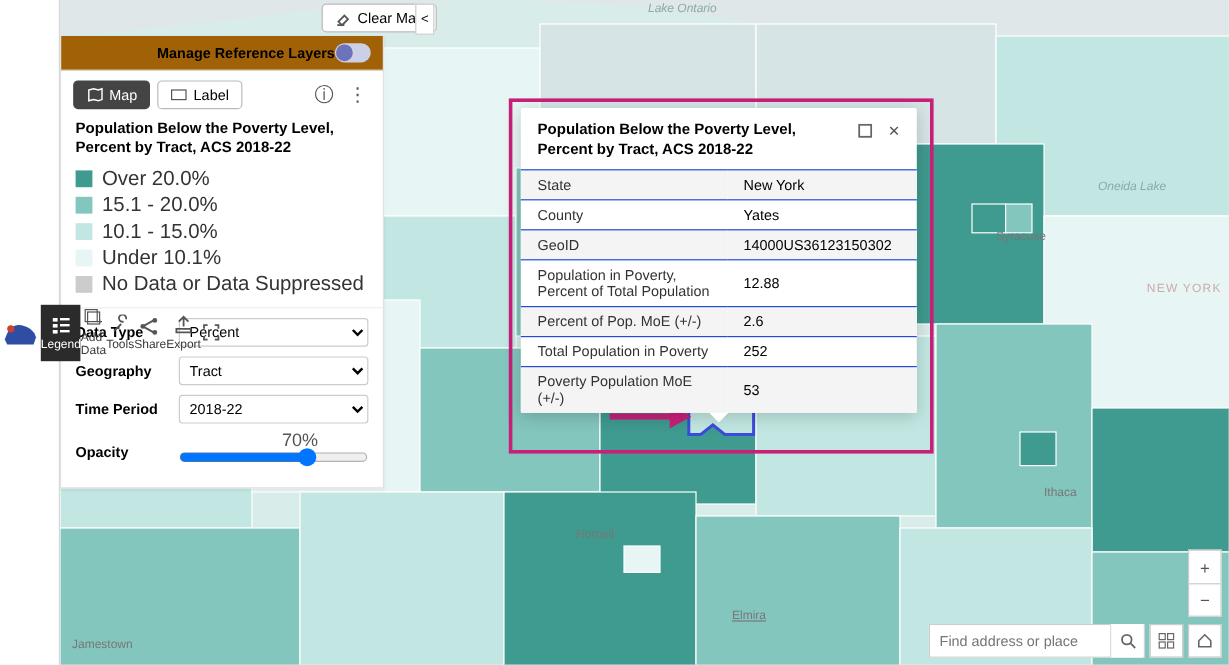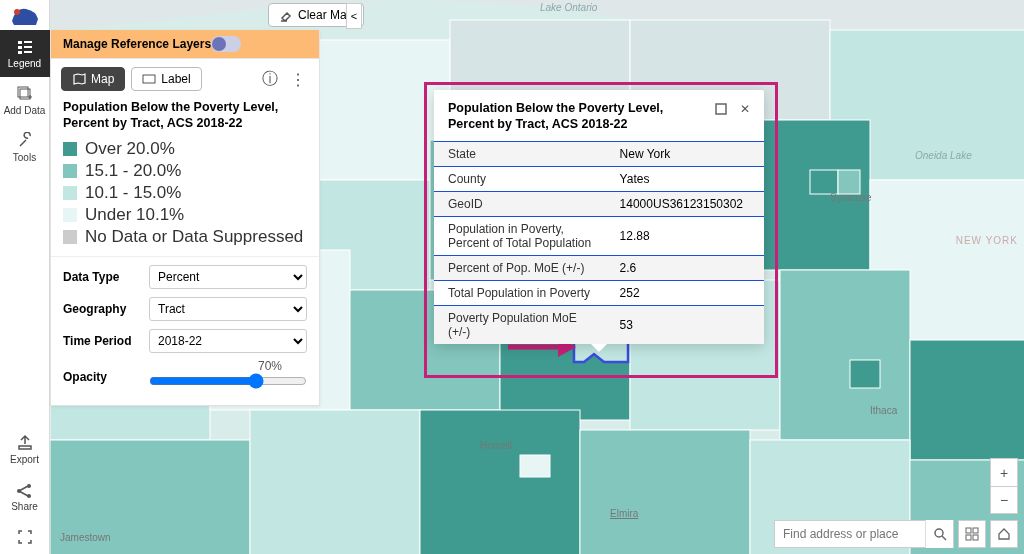--- a/index.html
+++ b/index.html
@@ -1,26 +1,26 @@
 <!DOCTYPE html>
 <html><head>
 <meta charset="utf-8">
 <style>
   * { box-sizing: border-box; margin: 0; padding: 0; font-family: -apple-system, BlinkMacSystemFont, "Segoe UI", Arial, sans-serif; }
   body { width: 1024px; height: 554px; overflow: hidden; position: relative; background: #eef2f3; }
   
-  .sidenav { position: absolute; left: 0; top: 0; width: 50px; height: 100%; background: #fff; border-right: 1px solid #d8d8d8; display: flex; flex-direction: column; align-items: center; z-index: 30; }
+  .sidenav { position: absolute; left: 0; top: 0; width: 50px; height: 100%; background: #fff; border-right: 1px solid #d8d8d8; display: flex; flex-direction: row; align-items: center; z-index: 30; }
   .logo { width: 38px; height: 28px; margin: 2px 0 0 0; display:flex; align-items:center; justify-content:center; }
   .nav-item { width: 50px; display: flex; flex-direction: column; align-items: center; padding: 8px 0; cursor: pointer; font-size: 10px; color: #3a3a3a; gap: 2px; }
   .nav-item.active { background: #2b2b2b; color: #fff; }
   .nav-item svg { width: 18px; height: 18px; }
   .nav-bottom { margin-top: auto; }
   
   .panel { position: absolute; left: 50px; top: 30px; width: 270px; background: #fff; z-index: 25; box-shadow: 0 1px 3px rgba(0,0,0,0.08); border:1px solid #e2e2e2; border-top:none;}
-  .panel-header { display: flex; align-items: center; justify-content: flex-start; padding: 6px 10px 6px 12px; border-bottom: 1px solid #e6e6e6; background:#fdba74;}
+  .panel-header { display: flex; align-items: center; justify-content: flex-end; padding: 6px 10px 6px 12px; border-bottom: 1px solid #e6e6e6; background:#a16207;}
   .panel-header .title { font-size: 12px; font-weight: 600; }
   .toggle { width: 30px; height: 16px; background: #ccd0e6; border-radius: 10px; position: relative; cursor: pointer; }
   .toggle::after { content: ""; position: absolute; left: 1px; top: 1px; width: 14px; height: 14px; background: #6d73b8; border-radius: 50%; }
   
   .panel-tabs { display: flex; align-items: center; padding: 8px 10px; gap: 6px; }
   .tab { display: flex; align-items: center; gap: 5px; padding: 4px 10px; font-size: 12px; border: 1px solid #bbb; border-radius: 4px; cursor: pointer; background:#fff;}
   .tab.active { background: #444; color: #fff; border-color:#444;}
   .tab svg { width: 14px; height: 14px; }
   .panel-tabs .spacer { flex: 1; }
   .icon-btn { width: 22px; height: 22px; display:flex; align-items:center; justify-content:center; cursor:pointer; color:#555;}
@@ -29,21 +29,21 @@
   .legend-list { padding: 0 12px 8px 12px; }
   .legend-row { display: flex; align-items: center; gap: 8px; font-size: 17px; color: #333; padding: 1px 0; }
   .swatch { width: 14px; height: 14px; }
   
   .controls { border-top: 1px solid #eee; padding: 4px 0 8px 0;}
   .ctrl-row { display: flex; align-items: center; padding: 4px 12px; gap: 8px; }
   .ctrl-row label { width: 78px; font-size: 12px; font-weight: 600; }
   .ctrl-row select { flex: 1; height: 24px; font-size: 12px; border: 1px solid #ccc; border-radius: 3px; padding: 0 4px; background:#fff;}
   .slider-wrap { flex: 1; position: relative; padding-top: 12px;}
   .slider-wrap input[type=range] { width: 100%; }
-  .slider-val { position: absolute; top: -2px; right: 25px; font-size: 12px; color:#555;}
+  .slider-val { position: absolute; top: -2px; right: 42px; font-size: 15px; color:#555;}
   
   .clear-btn { position: absolute; top: 3px; left: 268px; z-index: 26; background: #fff; border: 1px solid #bbb; border-radius: 4px; font-size: 12px; padding: 4px 10px; display:flex; align-items:center; gap:5px; cursor:pointer;}
   .collapse-handle { position:absolute; top:3px; left:346px; z-index:26; width:16px; height:26px; background:#fff; border:1px solid #ccc; display:flex; align-items:center; justify-content:center; font-size:11px; cursor:pointer;}
   
   .map { position: absolute; left: 50px; top: 0; right: 0; bottom: 0; overflow:hidden;text-align:right; }
   .map svg.choropleth { width:100%; height:100%; display:block;}
   
   .highlight-box { position: absolute; border: 3px solid #c82079; pointer-events: none; }
   .arrow { position: absolute; color: #c82079; }
   
@@ -218,32 +218,32 @@
   </div>
   <div class="nav-item">
     <svg>
         <path d="M4 14 L10 8 M12 6 A3 3 0 1 1 14 4" fill="none" stroke="#555" stroke-width="1.5"></path>
       </svg>
     <span>Tools</span>
   </div>
   <div class="nav-bottom"></div>
   <div class="nav-item">
     <svg>
-        <path d="M9 2 V10 M5 6 L9 2 L13 6 M3 12 H15 V15 H3 Z" fill="none" stroke="#555" stroke-width="1.5"></path>
-      </svg>
-    <span>Export</span>
-  </div>
-  <div class="nav-item">
-    <svg>
         <path d="M3 10 L12 5 M3 10 L12 15" stroke="#555" stroke-width="1.5"></path>
         <circle cx="3" cy="10" r="2" fill="#555"></circle>
         <circle cx="13" cy="5" r="2" fill="#555"></circle>
         <circle cx="13" cy="15" r="2" fill="#555"></circle>
       </svg>
     <span>Share</span>
+  </div>
+  <div class="nav-item">
+    <svg>
+        <path d="M9 2 V10 M5 6 L9 2 L13 6 M3 12 H15 V15 H3 Z" fill="none" stroke="#555" stroke-width="1.5"></path>
+      </svg>
+    <span>Export</span>
   </div>
   <div class="nav-item">
     <svg>
         <path d="M3 6 V3 H6 M12 3 H15 V6 M15 12 V15 H12 M6 15 H3 V12" fill="none" stroke="#555" stroke-width="1.5"></path>
       </svg>
   </div>
 </div>
 
 <div class="panel">
   <div class="panel-header">

